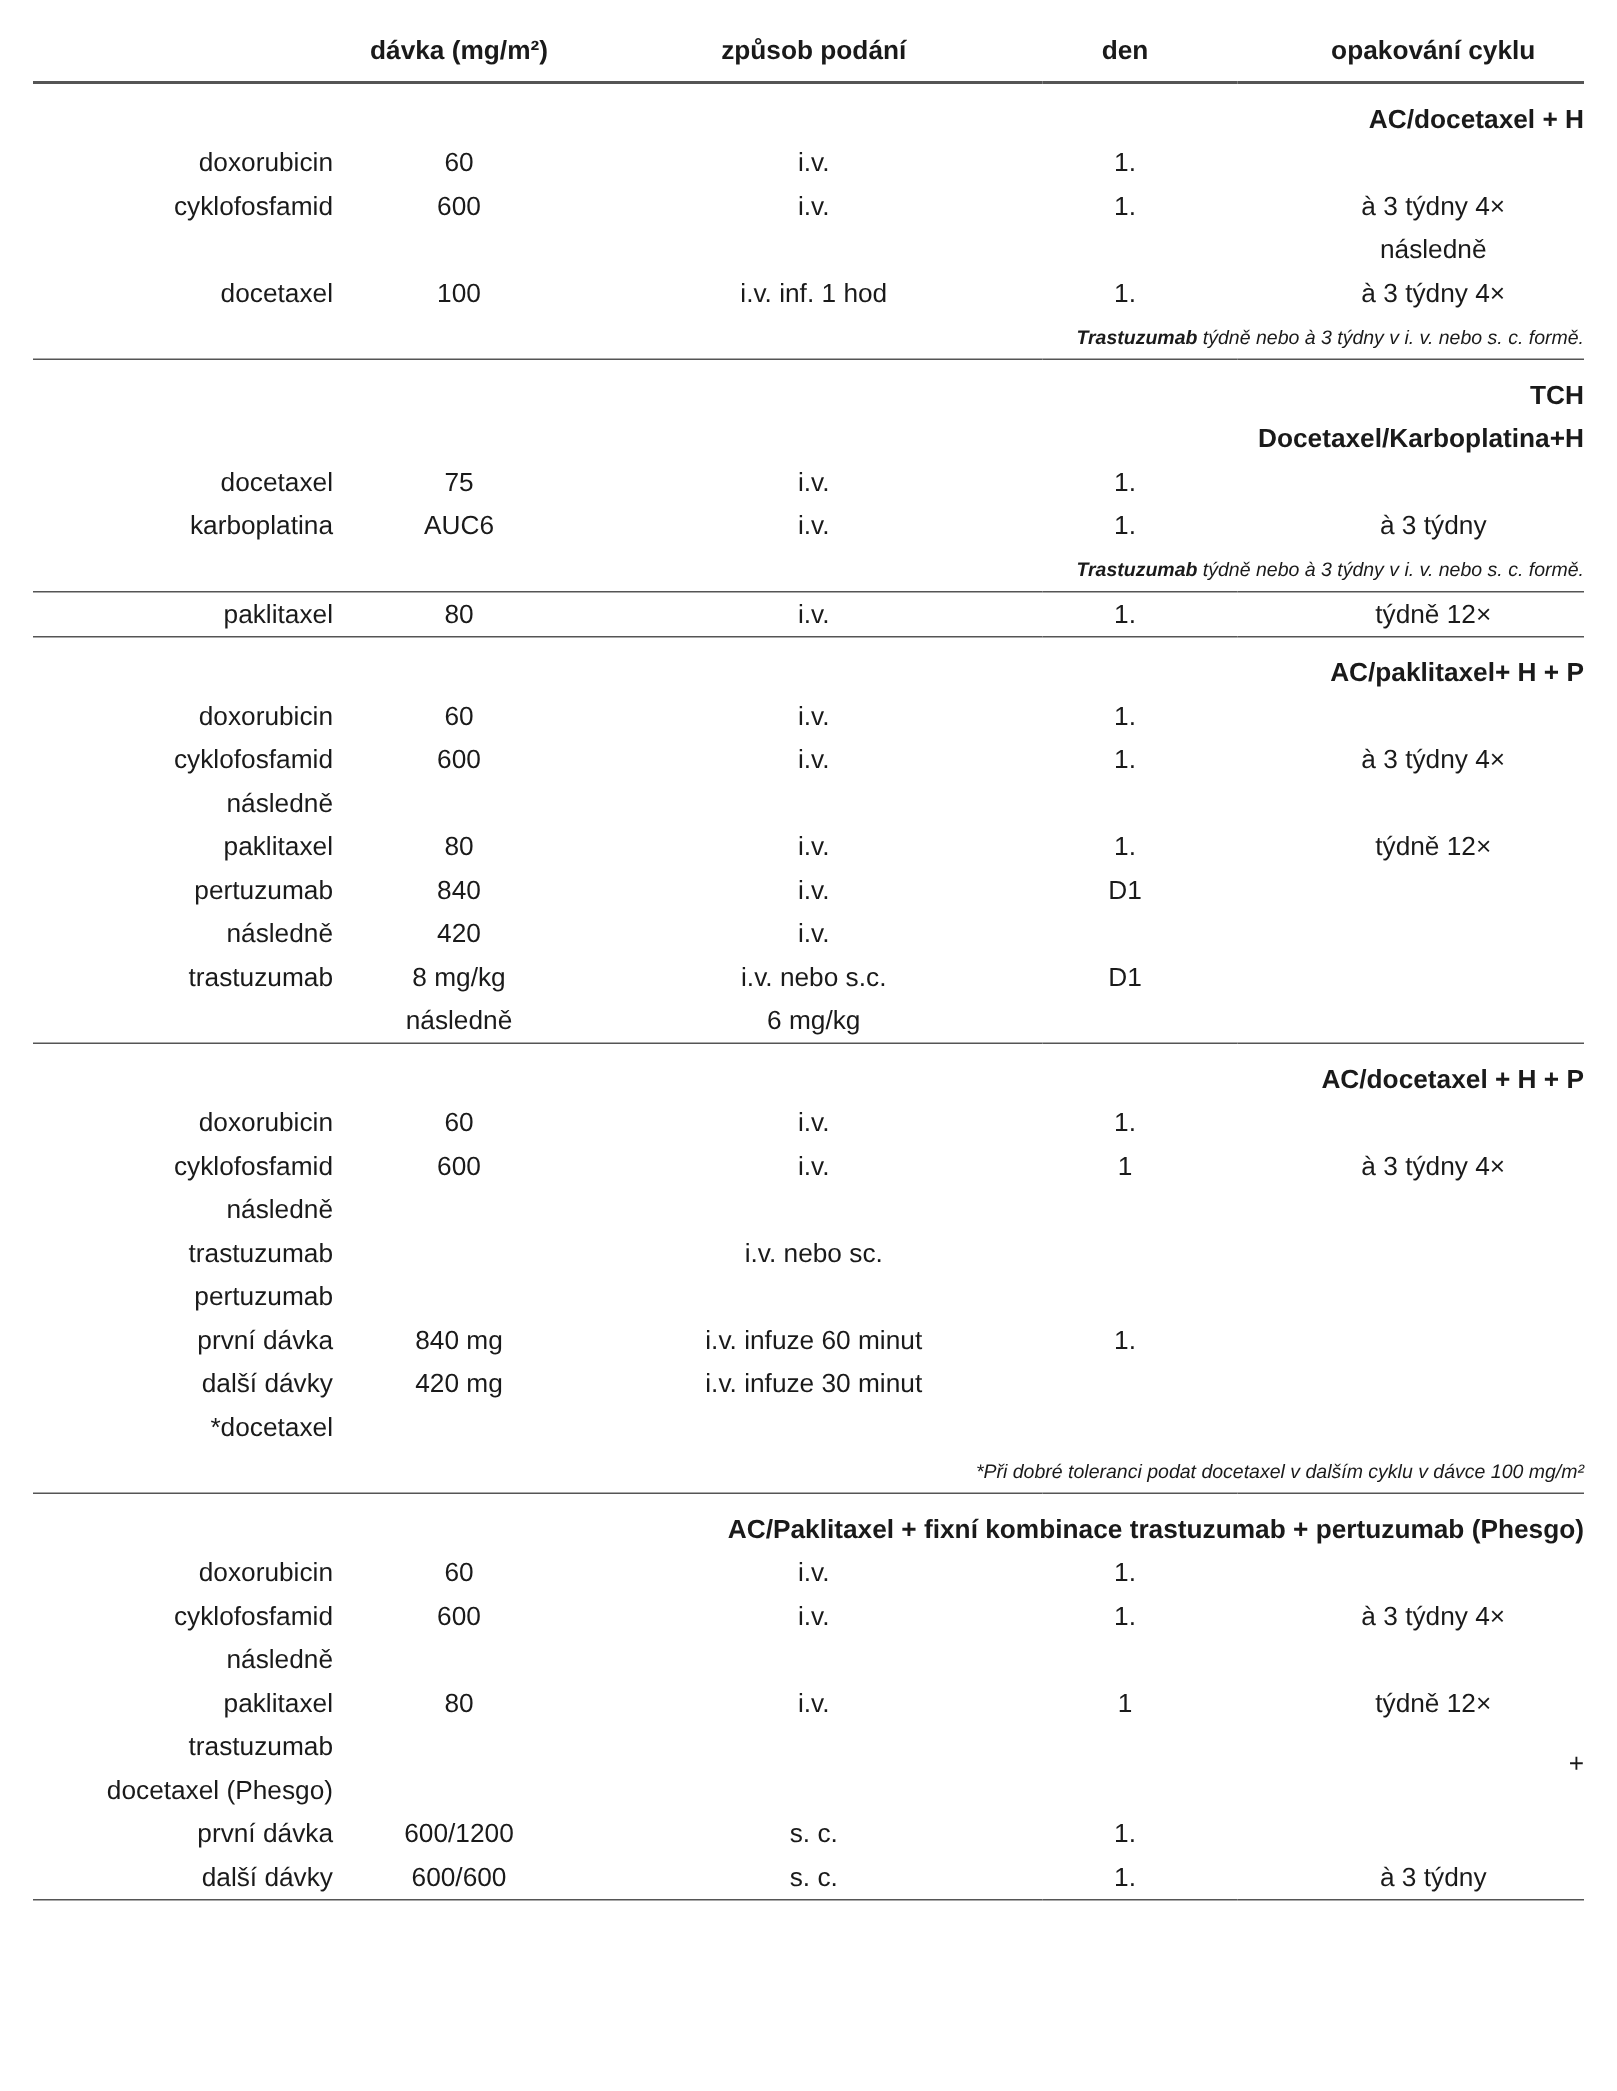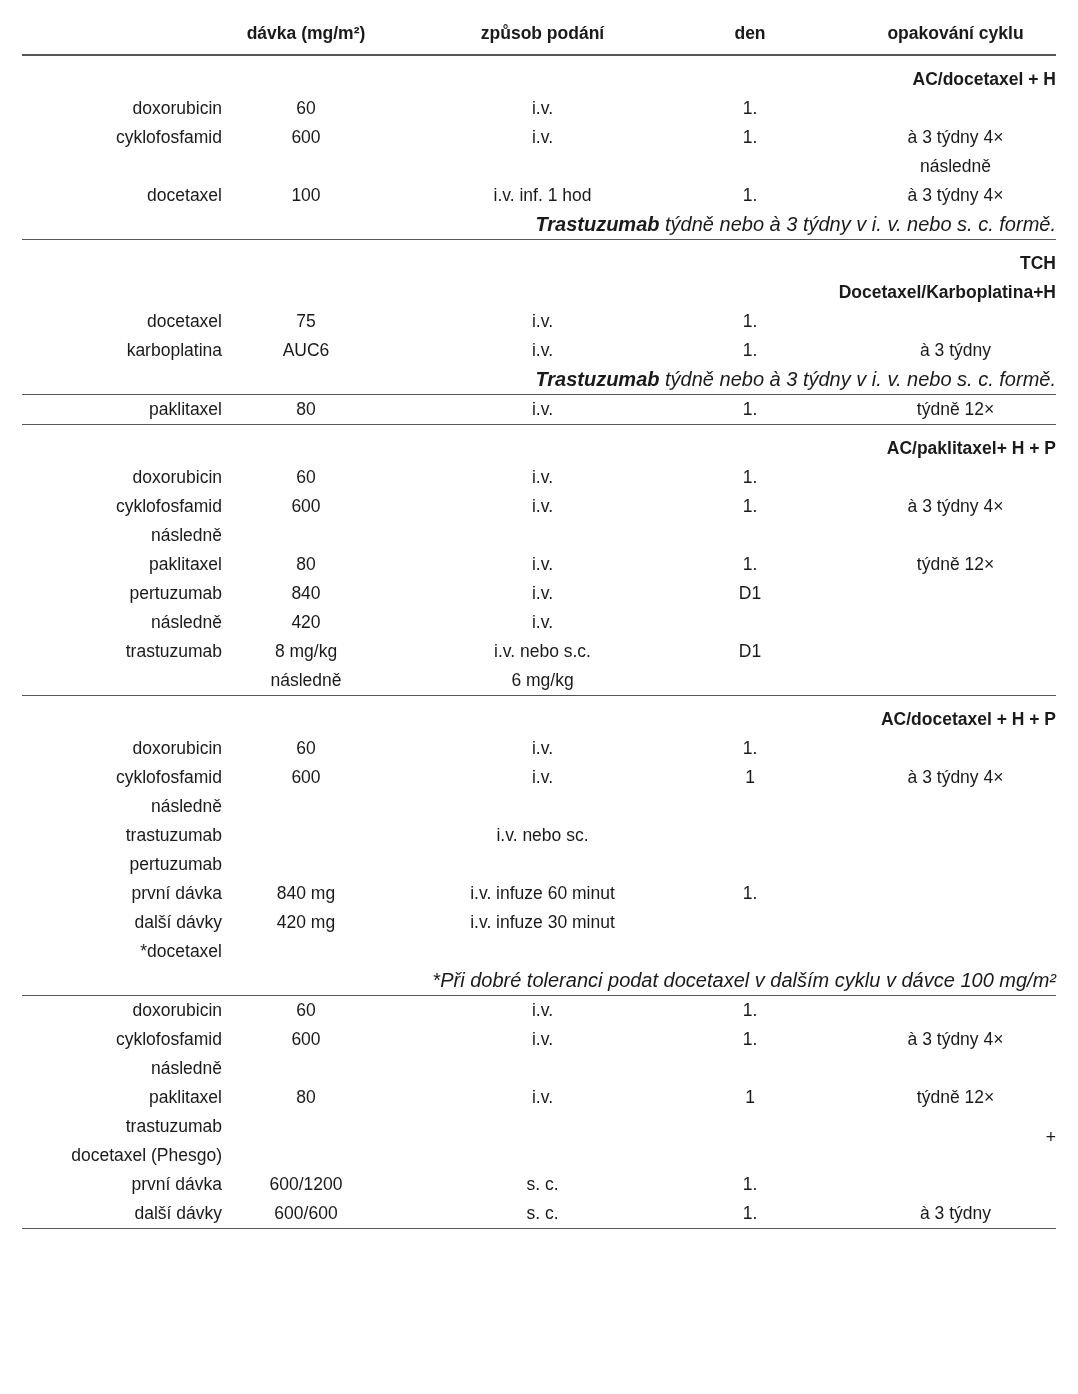--- a/index.html
+++ b/index.html
@@ -18,21 +18,21 @@
   th { font-weight: bold; height: 42px; padding: 0; vertical-align: middle; text-align: center; border-bottom: 2px solid #555; }
   th.h0 { text-align: left; }
   td { height: 29px; padding: 0; vertical-align: middle; white-space: nowrap; }
   td.c0 { text-align: right; }
   td.c1, td.c2, td.c3, td.c4 { text-align: center; }
   td.c3 { padding-right: 20px; }
   td.c4 { padding-left: 30px; }
   tr.indent td.c0 { padding-left: 14px; }
   tr.title td { font-weight: bold; height: 29px; }
   tr.first td { padding-top: 8px; height: 30px; }
-  tr.note td { font-style: italic; font-size: 20px; }
+  tr.note td { font-style: italic; font-size: 13px; }
   tr.note .b { font-weight: bold; }
   tr.sep td { border-bottom: 1.5px solid #555; }
   .plus { position: absolute; right: 0; }
 </style>
 </head>
 <body>
 
 <div id="doc">
   <table>
     <colgroup>
@@ -230,20 +230,23 @@
         <tr>
           <td class="c0">*docetaxel</td>
           <td class="c1"></td>
           <td class="c2"></td>
           <td class="c3"></td>
           <td class="c4"></td>
         </tr>
         <tr class="note sep">
           <td colspan="5" class="c0"><span class="b"></span><span>*Při dobré toleranci podat docetaxel v dalším cyklu v dávce 100 mg/m²</span></td>
         </tr>
+        <tr class="title first">
+          <td colspan="5" class="c0">AC/Paklitaxel + fixní kombinace trastuzumab + pertuzumab (Phesgo)</td>
+        </tr>
         <tr>
           <td class="c0">doxorubicin</td>
           <td class="c1">60</td>
           <td class="c2">i.v.</td>
           <td class="c3">1.</td>
           <td class="c4"></td>
         </tr>
         <tr>
           <td class="c0">cyklofosfamid</td>
           <td class="c1">600</td>

